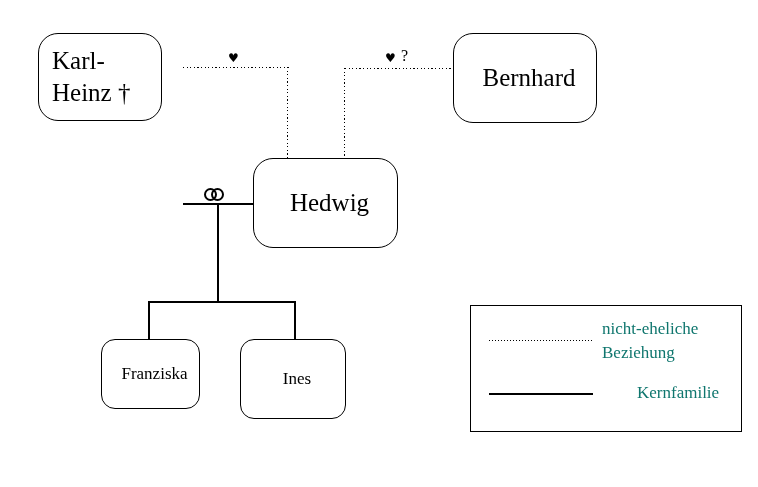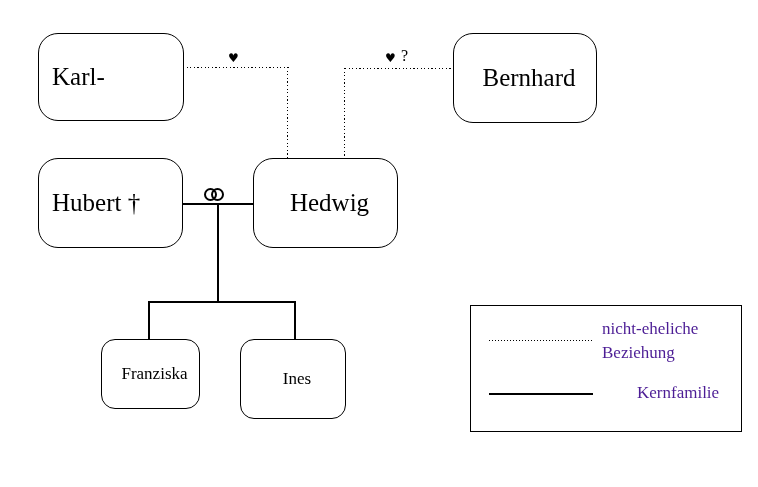--- a/index.html
+++ b/index.html
@@ -26,21 +26,21 @@
     justify-content: center;
     font-size: 25px;
     line-height: 32px;
     color: #000000;
   }
   .node.big { border-radius: 20px; }
   .node.small { border-radius: 14px; font-size: 17px; line-height: 20px; }
   .node.left-align { align-items: flex-start; padding-left: 13px; }
   .node.center-align { align-items: center; text-align: center; padding-left: 8px; }
 
-  #node-karl-heinz { left: 38px;  top: 33px;  width: 146px; height: 88px; }
+  #node-karl-heinz { left: 38px;  top: 33px;  width: 124px; height: 88px; }
   #node-bernhard   { left: 453px; top: 33px;  width: 144px; height: 90px; }
   #node-hubert     { left: 38px;  top: 158px; width: 145px; height: 90px; }
   #node-hedwig     { left: 253px; top: 158px; width: 145px; height: 90px; }
   #node-franziska  { left: 101px; top: 339px; width: 99px;  height: 70px; }
   #node-ines       { left: 240px; top: 339px; width: 106px; height: 80px; }
 
   
   .solid-h { position: absolute; height: 1.5px; background: #000000; }
   .solid-v { position: absolute; width: 1.5px;  background: #000000; }
   .dot-h {
@@ -101,21 +101,21 @@
   #legend .sample-dotted {
     position: absolute; left: 18px; top: 34px; width: 104px; height: 1.4px;
     background-image: repeating-linear-gradient(90deg, #000 0 1px, transparent 1px 3px);
   }
   #legend .sample-solid {
     position: absolute; left: 18px; top: 87px; width: 104px; height: 1.5px;
     background: #000000;
   }
   .legend-label {
     position: absolute; left: 131px;
-    font-size: 17px; line-height: 24px; color: #4c1d95;
+    font-size: 17px; line-height: 24px; color: #0f766e;
   }
   #legend-label-dotted { top: 11px; }
   #legend-label-solid  { top: 75px; margin-left: 35px; }
 </style>
 </head>
 <body>
 
 <div id="canvas">
 
   <div class="dot-h" id="rel1-h"></div>
@@ -133,29 +133,27 @@
   <div class="solid-v" id="drop-franziska"></div>
   <div class="solid-v" id="drop-ines"></div>
 
   <div id="rings">
     <span class="ring"></span>
     <span class="ring"></span>
   </div>
 
   <div class="node big left-align" id="node-karl-heinz">
     <span>Karl-</span>
+    <span>Heinz †</span>
   </div>
 
   <div class="node big center-align" id="node-bernhard">
     <span>Bernhard</span>
   </div>
 
-  <div class="node big left-align" id="node-hubert">
-    <span>Hubert †</span>
-  </div>
 
   <div class="node small center-align" id="node-franziska">
     <span>Franziska</span>
   </div>
 
   <div class="node big center-align" id="node-hedwig">
     <span>Hedwig</span>
   </div>
 
   <div class="node small center-align" id="node-ines">

